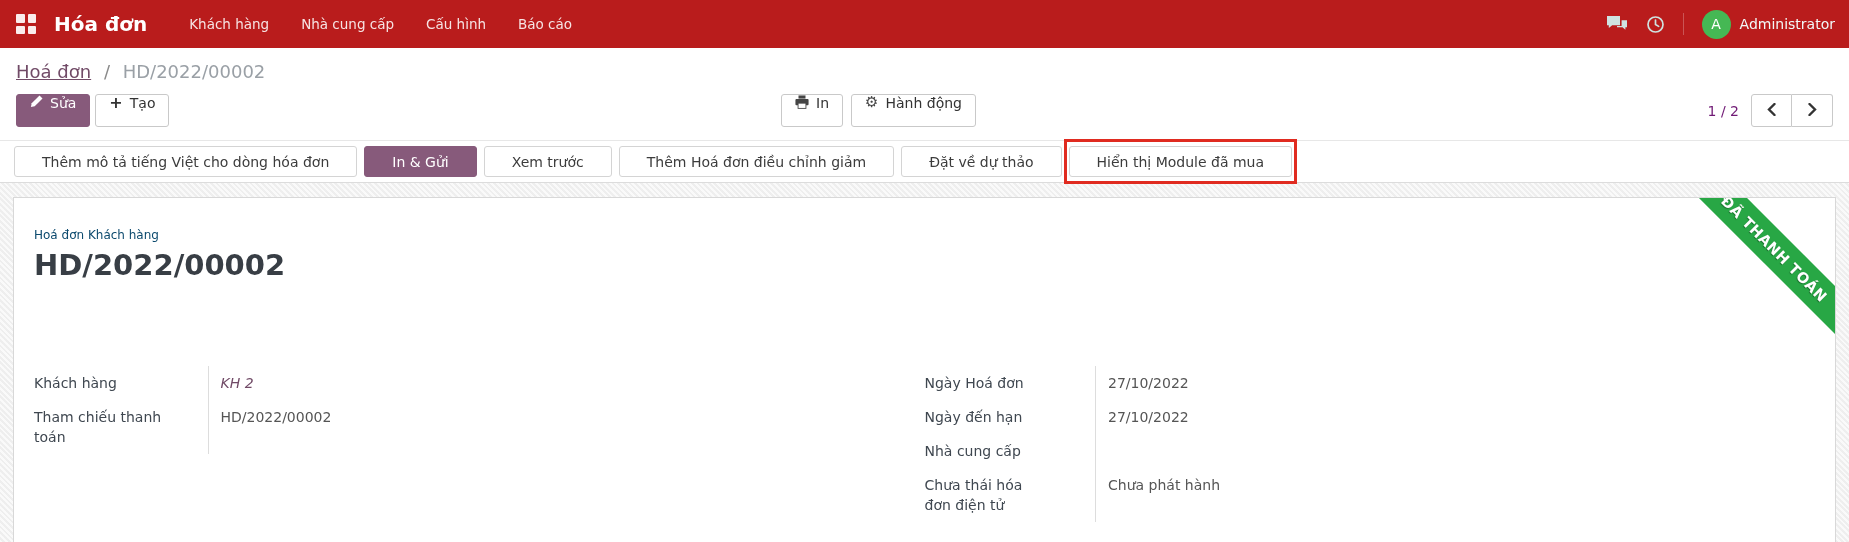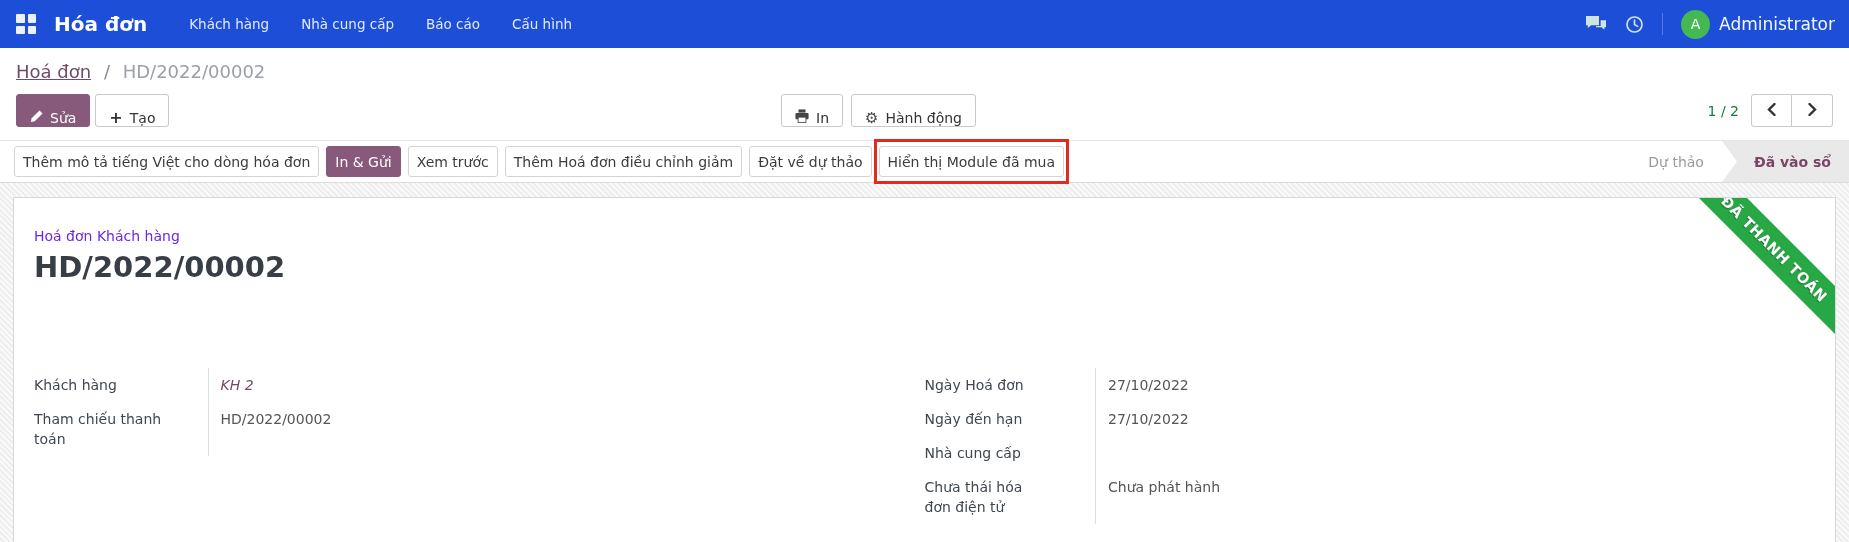--- a/index.html
+++ b/index.html
@@ -5,88 +5,88 @@
   * { box-sizing: border-box; margin: 0; padding: 0; }
   html,body { width:1849px; height:542px; overflow:hidden; }
   body {
     font-family: "DejaVu Sans", "Liberation Sans", sans-serif;
     background:#fff; color:#333;
     display:flex; flex-direction:column;
   }
 
   
   .navbar {
-    height:48px; background:#1d4ed8; color:#fff;
+    height:48px; background:#b91c1c; color:#fff;
     display:flex; align-items:center; padding:2px 14px; flex:0 0 auto;
   }
   .apps-btn { width:20px; height:20px; display:grid; grid-template-columns:1fr 1fr;
     gap:3px; cursor:pointer; margin-left:2px; }
   .apps-btn i { background:rgba(255,255,255,.92); border-radius:1px; }
   .brand { font-size:20px; font-weight:bold; margin:0 26px 0 18px; cursor:pointer; }
   .nav-menu { font-size:13.5px; color:rgba(255,255,255,.88); padding:0 16px;
     line-height:48px; cursor:pointer; }
   .nav-right { margin-left:auto; display:flex; align-items:center; gap:18px; }
   .systray-icon { display:flex; align-items:center; cursor:pointer; }
   .systray-sep { width:1px; height:22px; background:rgba(255,255,255,.25); }
   .user-menu { display:flex; align-items:center; gap:9px; cursor:pointer; }
   .avatar { width:29px; height:29px; border-radius:50%; background:#45b854;
     color:#fff; font-size:14px; display:flex; align-items:center; justify-content:center; }
-  .user-name { font-size:17px; color:#f2f8f7; }
+  .user-name { font-size:14px; color:#f2f8f7; }
 
   
   .control-panel { padding:13px 16px 13px 16px; border-bottom:1px solid #e7e7e7; flex:0 0 auto; }
   .breadcrumb { font-size:18px; margin-bottom:12px; }
   .bc-link { color:#714B67; cursor:pointer;text-decoration:underline; }
   .bc-sep { color:#8a8a8a; margin:0 7px; }
   .bc-current { color:#9aa0a6; }
   .cp-row { display:flex; align-items:center; }
   .cp-left { display:flex; gap:5px; }
   .cp-center { flex:1; display:flex; justify-content:center; gap:8px; margin-right:120px; }
   .cp-right { display:flex; align-items:center; }
   .btn {
-    display:inline-flex; align-items:flex-end; gap:7px; height:33px; padding:0 13px;
+    display:inline-flex; align-items:flex-start; gap:7px; height:33px; padding:0 13px;
     font-size:14px; font-family:inherit; border-radius:3px; cursor:pointer;
     background:#fff; border:1px solid #c9c9c9; color:#333;
   }
   .btn.primary { background:#875A7B; border-color:#875A7B; color:#fff; }
   .plus-glyph { font-weight:bold; font-size:16px; line-height:1; }
   .gear-glyph { font-size:15px; line-height:1; color:#454545; }
-  .pager-count { font-size:14px; color:#15803d; margin-right:12px; }
+  .pager-count { font-size:14px; color:#701a75; margin-right:12px; }
   .pager-group { display:flex; }
   .pg-btn { width:41px; height:33px; background:#fff; border:1px solid #c9c9c9;
     display:flex; align-items:center; justify-content:center; cursor:pointer; }
   .pg-btn:first-child { border-radius:3px 0 0 3px; }
   .pg-btn:last-child { border-left:0; border-radius:0 3px 3px 0; }
 
   
   .statusbar { height:42px; background:#fff; border-bottom:1px solid #dcdcdc;
     display:flex; align-items:center; padding-left:14px; flex:0 0 auto; }
   .sb-left { display:flex; align-items:center; gap:7px; }
-  .sb-btn { height:31px; padding:0 8px; font-size:14px; font-family:inherit;
+  .sb-btn { height:31px; padding:0 27px; font-size:14px; font-family:inherit;
     background:#fff; border:1px solid #d4d4d4; border-radius:3px; color:#3c3c3c; cursor:pointer; }
   .sb-btn.primary { background:#875A7B; border-color:#875A7B; color:#fff; }
   .hl-wrap { position:relative; display:inline-flex; }
   .hl-wrap::after { content:""; position:absolute; inset:-7px -5px;
     border:3px solid #e02b20; pointer-events:none; }
   .sb-status { margin-left:auto; align-self:stretch; display:flex; align-items:stretch; }
   .st { display:flex; align-items:center; padding:0 18px; font-size:14px; color:#9a9a9a; cursor:pointer; }
   .st.active { background:#e9e9e9; color:#7a4466; font-weight:bold;
     clip-path:polygon(0 0, 15px 50%, 0 100%, 100% 100%, 100% 0); padding:0 18px 0 32px; }
 
   
   .form-bg { flex:1 1 auto; overflow:hidden;
     background-color:#f3f3f3;
     background-image:repeating-linear-gradient(45deg, rgba(255,255,255,.55) 0 2px, rgba(0,0,0,.02) 2px 4px); }
   .sheet { position:relative; margin:14px 13px 0 13px; height:520px;
     background:#fff; border:1px solid #d8d8d8; padding:0 20px; overflow:hidden; }
   .ribbon { position:absolute; top:34px; right:-64px; width:250px; text-align:center;
     transform:rotate(45deg); background:#28a745; color:#fff; font-weight:bold;
     font-size:14.5px; letter-spacing:.5px; padding:9px 0;
     text-shadow:0 1px 1px rgba(0,0,0,.35); }
-  .doc-type { margin-top:30px; font-size:14px; font-weight:500; color:#6d28d9; }
+  .doc-type { margin-top:30px; font-size:12px; font-weight:500; color:#0c4a6e; }
   .doc-number { margin-top:6px; font-size:29px; font-weight:bold; color:#383e45; }
   .groups { display:flex; margin-top:84px; }
   .group { width:50%; }
   table.o-group { width:100%; border-collapse:collapse; }
   td.lbl { width:174px; max-width:174px; padding:7px 34px 7px 0; vertical-align:top;
     font-size:14px; font-weight:500; color:#3f4750; line-height:20px; }
   .group-right td.lbl { width:171px; max-width:171px; padding-right:55px; }
   td.val { padding:7px 0 7px 12px; border-left:1px solid #ddd; vertical-align:top;
     font-size:14px; color:#555; line-height:20px; }
   td.val .m2o-link { color:#714B67; cursor:pointer;font-style:italic; }
@@ -97,22 +97,22 @@
 <nav class="navbar">
   <span class="apps-btn">
       <i></i>
       <i></i>
       <i></i>
       <i></i>
     </span>
   <span class="brand">Hóa đơn</span>
   <span class="nav-menu">Khách hàng</span>
   <span class="nav-menu">Nhà cung cấp</span>
+  <span class="nav-menu">Cấu hình</span>
   <span class="nav-menu">Báo cáo</span>
-  <span class="nav-menu">Cấu hình</span>
   <div class="nav-right">
     <span class="systray-icon">
       <svg width="22" height="18" viewBox="0 0 22 18">
         <path d="M1 1h13v9.2H6.2L2.8 13v-2.8H1z" fill="#cfe3e1"></path>
         <path d="M15.6 5.2H21v7h-1.6v2.6l-2.9-2.6H11v-1.2h4.6z" fill="#cfe3e1"></path>
       </svg>
     </span>
     <span class="systray-icon">
       <svg width="19" height="19" viewBox="0 0 18 18">
         <circle cx="9" cy="9" r="7.1" fill="none" stroke="#cfe3e1" stroke-width="1.6"></circle>
@@ -190,24 +190,20 @@
   <div class="sb-left">
     <button class="sb-btn">Thêm mô tả tiếng Việt cho dòng hóa đơn</button>
     <button class="sb-btn primary">In &amp; Gửi</button>
     <button class="sb-btn">Xem trước</button>
     <button class="sb-btn">Thêm Hoá đơn điều chỉnh giảm</button>
     <button class="sb-btn">Đặt về dự thảo</button>
     <span class="hl-wrap">
       <button class="sb-btn">Hiển thị Module đã mua</button>
     </span>
   </div>
-  <div class="sb-status">
-    <span class="st">Dự thảo</span>
-    <span class="st active">Đã vào sổ</span>
-  </div>
 </div>
 
 <div class="form-bg">
   <div class="sheet">
     <div class="ribbon">ĐÃ THANH TOÁN</div>
     <div class="doc-type">Hoá đơn Khách hàng</div>
     <h1 class="doc-number">HD/2022/00002</h1>
 
     <div class="groups">
       <div class="group">

